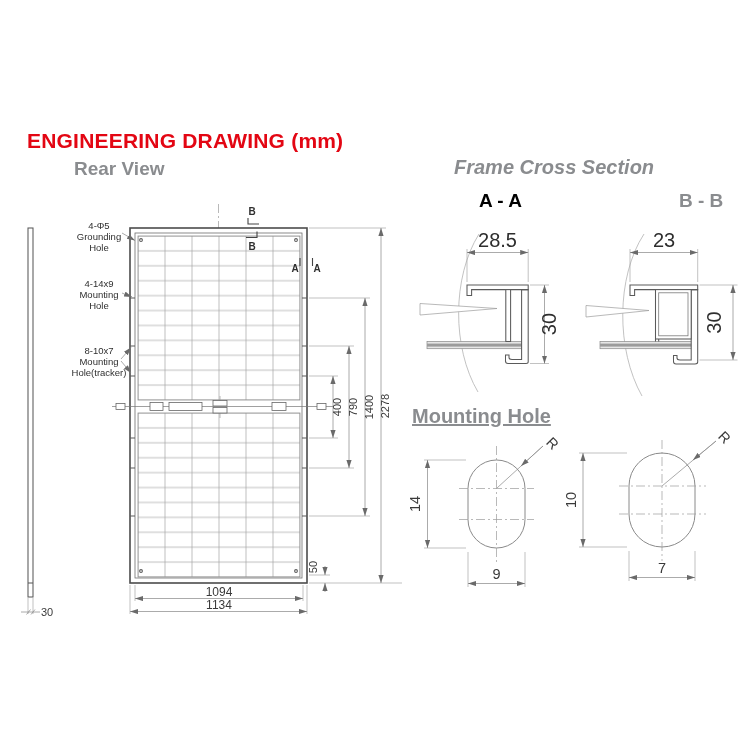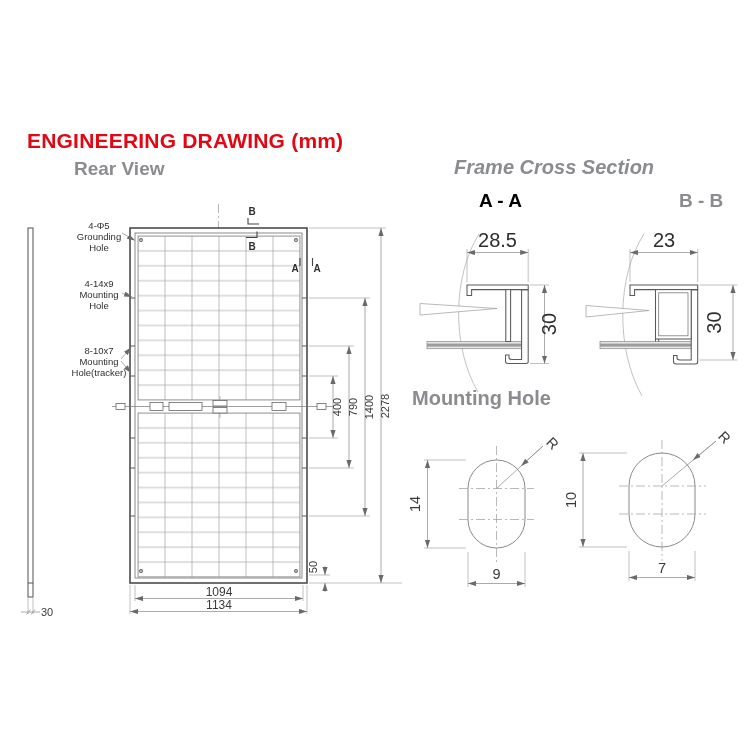--- a/index.html
+++ b/index.html
@@ -4,21 +4,21 @@
 <style>
   html,body{margin:0;padding:0;background:#fff;}
   #canvas{position:relative;width:750px;height:750px;background:#fff;overflow:hidden;
           font-family:"Liberation Sans",sans-serif;}
   .hd{position:absolute;white-space:nowrap;font-weight:700;}
   #title{left:27px;top:129px;font-size:21px;letter-spacing:0.2px;}
   #rearview{left:27px;top:158px;font-size:19px;margin-left:47px;}
   #fcs{left:454px;top:156px;font-size:20px;font-style:italic;}
   #aaL{left:479px;top:190px;font-size:19px;}
   #bbL{left:640px;top:190px;font-size:19px;margin-left:39px;}
-  #mhL{left:412px;top:387px;font-size:20px;}
+  #mhL{left:412px;top:405px;font-size:20px;text-decoration:underline;}
   svg{position:absolute;left:0;top:0;}
   svg text{font-family:"Liberation Sans",sans-serif;fill:#3a3a3a;}
   .t9{font-size:9.5px;fill:#2f2f2f;}
   .t10{font-size:10px;fill:#2f2f2f;font-weight:600;}
   .t11{font-size:11px;}
   .t12{font-size:12px;}
   .t15{font-size:14.5px;}
   .t20{font-size:20px;fill:#2e2e2e;}
   .lw{stroke:#5a5a5a;stroke-width:1.05;fill:none;}
   .lwf{fill:#fff;stroke:#5a5a5a;stroke-width:1.05;}

